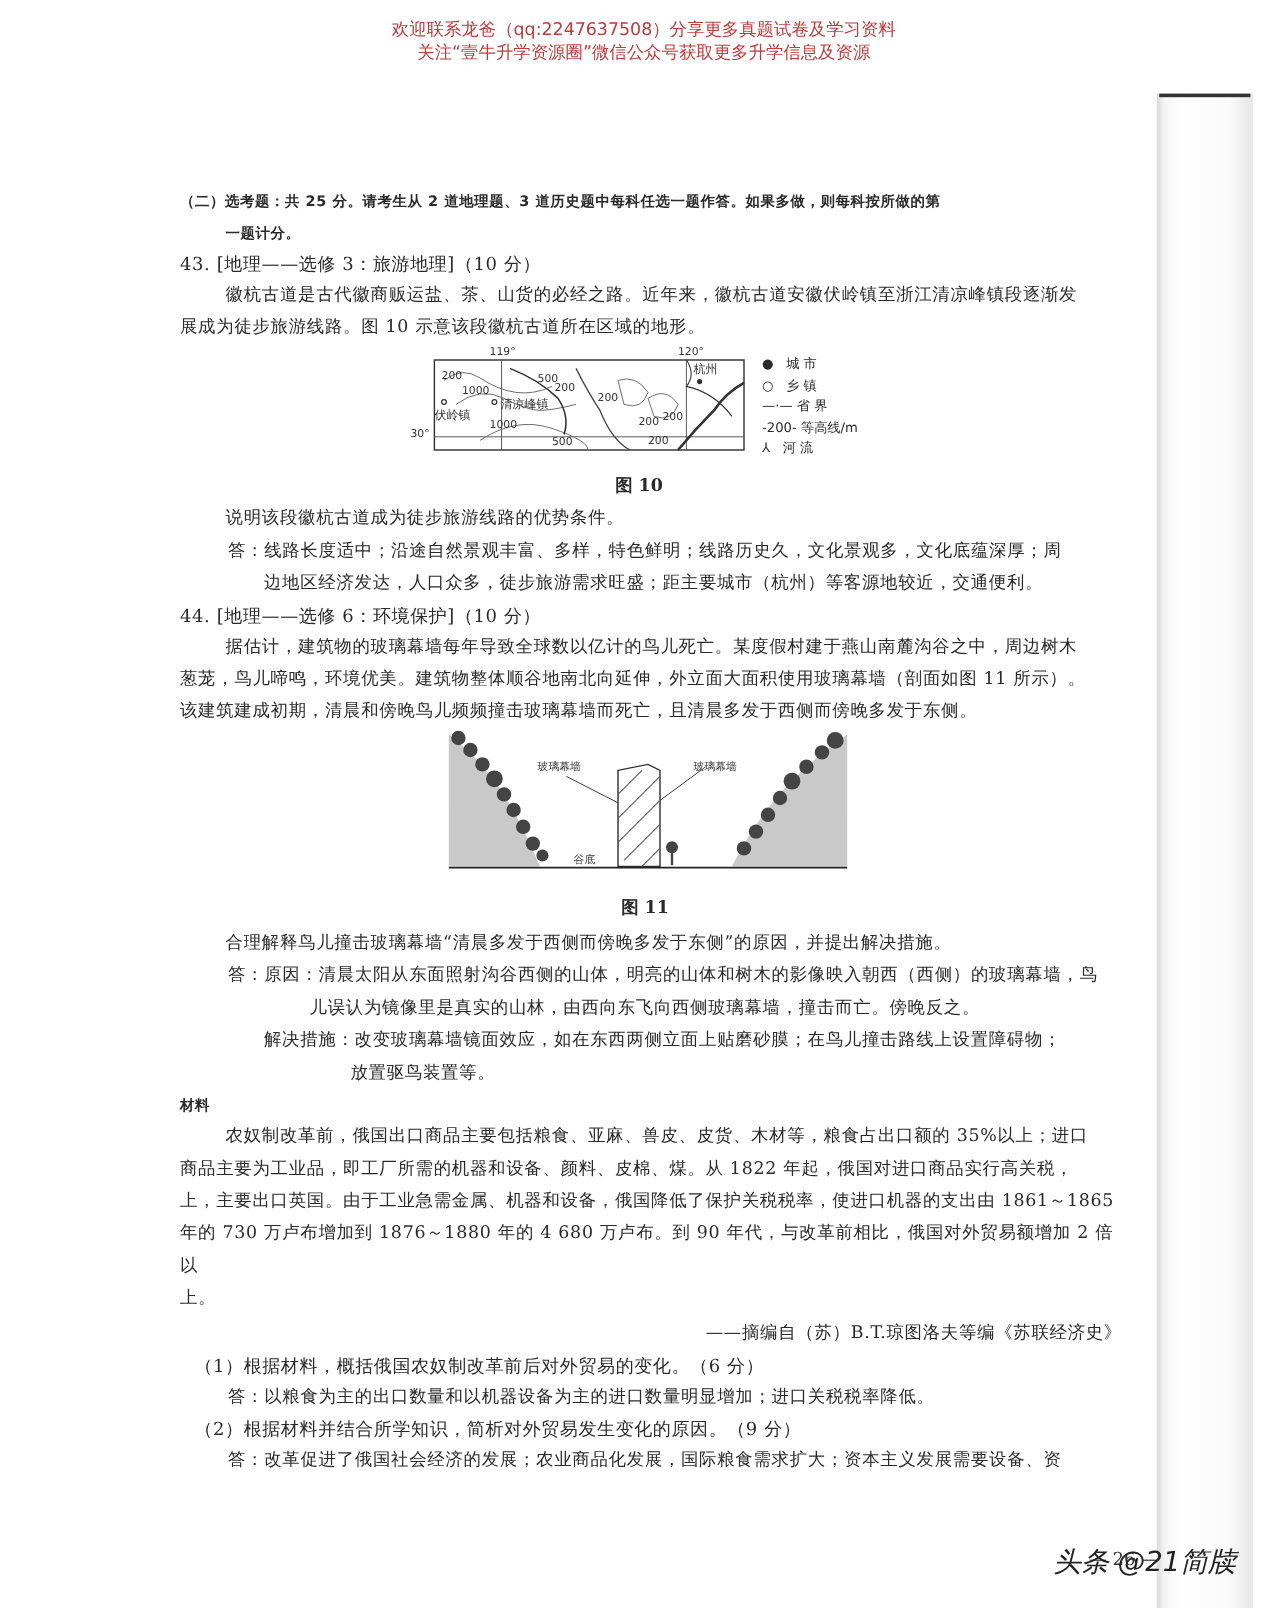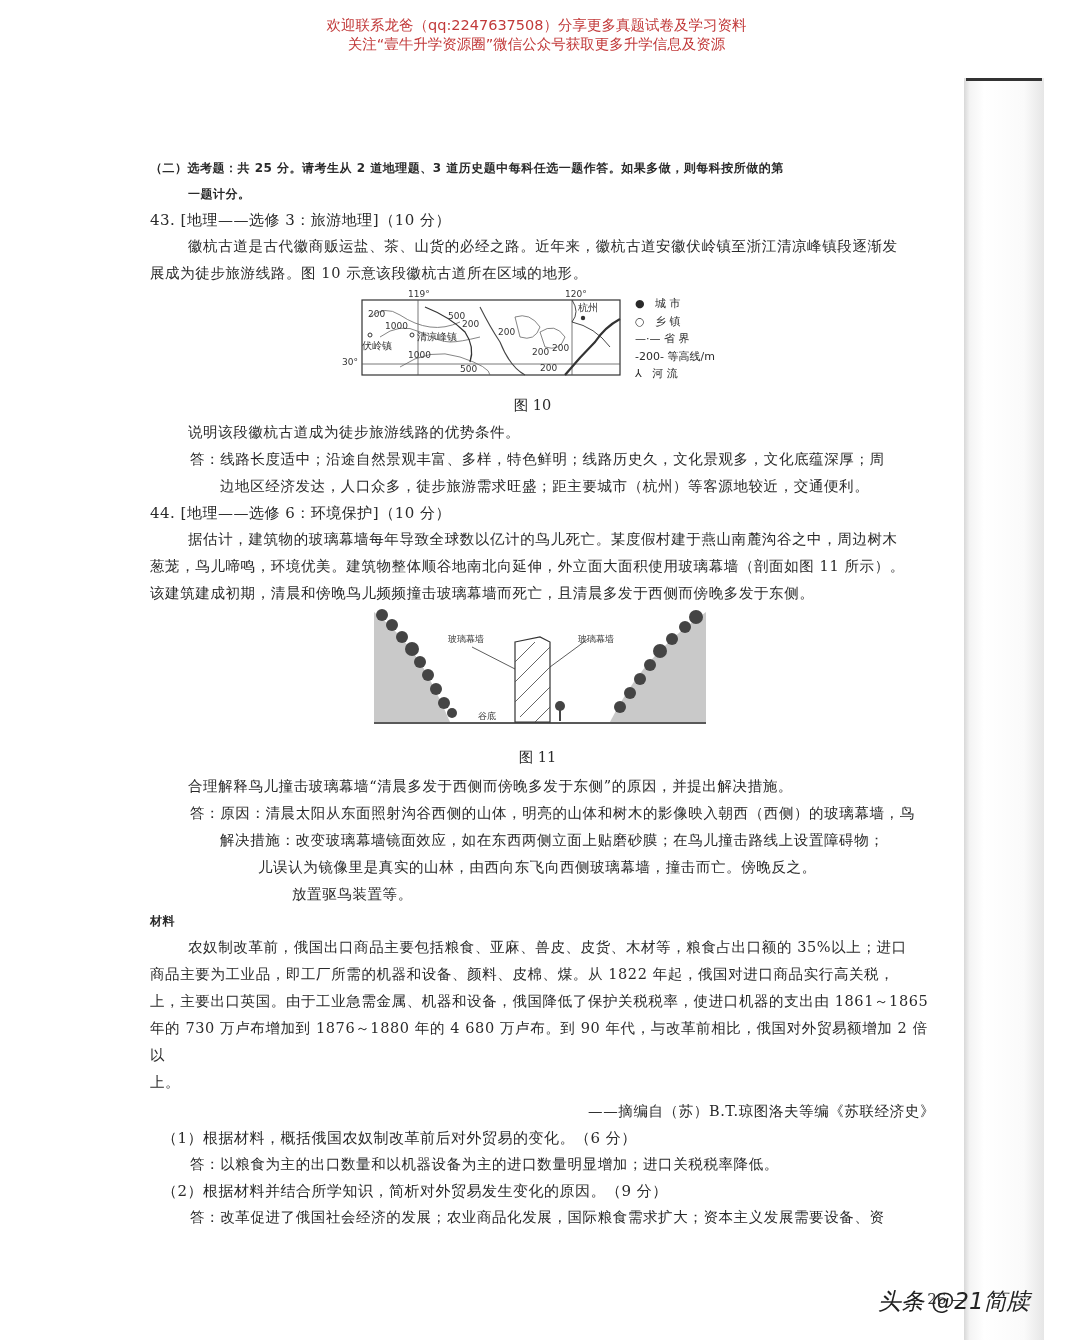--- a/index.html
+++ b/index.html
@@ -23,21 +23,21 @@
     }
     .content { position: absolute; left: 150px; top: 155px; width: 785px; }
     .line { font-size: 15px; line-height: 26px; white-space: nowrap; letter-spacing: 0.5px; }
     .bold { font-weight: bold; font-family: "DejaVu Sans", sans-serif; font-size: 12px; }
     .indent1 { padding-left: 38px; }
     .indent2 { padding-left: 70px; }
     .indent3 { padding-left: 108px; }
     .indent-ans { padding-left: 40px; }
     .p { font-size: 14.5px; line-height: 27px; letter-spacing: 0.6px; }
     .right { text-align: right; }
-    .caption { text-align: center; font-size: 14.5px; line-height: 20px; }
+    .caption { text-align: center; font-size: 14.5px; line-height: 20px; font-weight: bold; }
     .fig10 { width: 400px; height: 108px; margin-left: 190px; position: relative; }
     .fig11 { width: 360px; height: 140px; margin-left: 210px; position: relative; }
     .page-num {
       position: absolute; top: 1290px; left: 0; width: 966px; text-align: right; font-size: 15px; color: #333;
     }
     .source-mark {
       position: absolute; top: 1286px; left: 878px; font-family: "DejaVu Sans", sans-serif; font-size: 23px; color: #222; font-style: italic;
     }
     .map-legend { position: absolute; left: 295px; top: 8px; font-size: 11px; line-height: 17.5px; font-family: "DejaVu Sans", sans-serif; }
     .map-legend div { white-space: nowrap; }
@@ -156,22 +156,22 @@
       <line x1="14" y1="116" x2="346" y2="116" stroke="#222" stroke-width="1.5"></line>
     </svg>
     <span class="lab" style="left:88px;top:26px;">玻璃幕墙</span>
     <span class="lab" style="left:218px;top:26px;">玻璃幕墙</span>
     <span class="lab" style="left:118px;top:103px;">谷底</span>
   </div>
   <div class="caption" style="margin-left:-10px;">图 11</div>
 
   <div class="p indent1" style="margin-top:6px;">合理解释鸟儿撞击玻璃幕墙“清晨多发于西侧而傍晚多发于东侧”的原因，并提出解决措施。</div>
   <div class="p indent-ans">答：原因：清晨太阳从东面照射沟谷西侧的山体，明亮的山体和树木的影像映入朝西（西侧）的玻璃幕墙，鸟</div>
+  <div class="p indent3">儿误认为镜像里是真实的山林，由西向东飞向西侧玻璃幕墙，撞击而亡。傍晚反之。</div>
   <div class="p indent2">解决措施：改变玻璃幕墙镜面效应，如在东西两侧立面上贴磨砂膜；在鸟儿撞击路线上设置障碍物；</div>
-  <div class="p indent3">儿误认为镜像里是真实的山林，由西向东飞向西侧玻璃幕墙，撞击而亡。傍晚反之。</div>
   <div class="p" style="padding-left:142px;">放置驱鸟装置等。</div>
 
   <div class="line bold">材料</div>
   <div class="p indent1">农奴制改革前，俄国出口商品主要包括粮食、亚麻、兽皮、皮货、木材等，粮食占出口额的 35%以上；进口</div>
   <div class="p">商品主要为工业品，即工厂所需的机器和设备、颜料、皮棉、煤。从 1822 年起，俄国对进口商品实行高关税，</div>
   <div class="p">上，主要出口英国。由于工业急需金属、机器和设备，俄国降低了保护关税税率，使进口机器的支出由 1861～1865</div>
   <div class="p">年的 730 万卢布增加到 1876～1880 年的 4 680 万卢布。到 90 年代，与改革前相比，俄国对外贸易额增加 2 倍以</div>
   <div class="p">上。</div>
   <div class="p right" style="margin-top:2px;">——摘编自（苏）B.T.琼图洛夫等编《苏联经济史》</div>
   <div class="line" style="padding-left:12px;">（1）根据材料，概括俄国农奴制改革前后对外贸易的变化。（6 分）</div>

